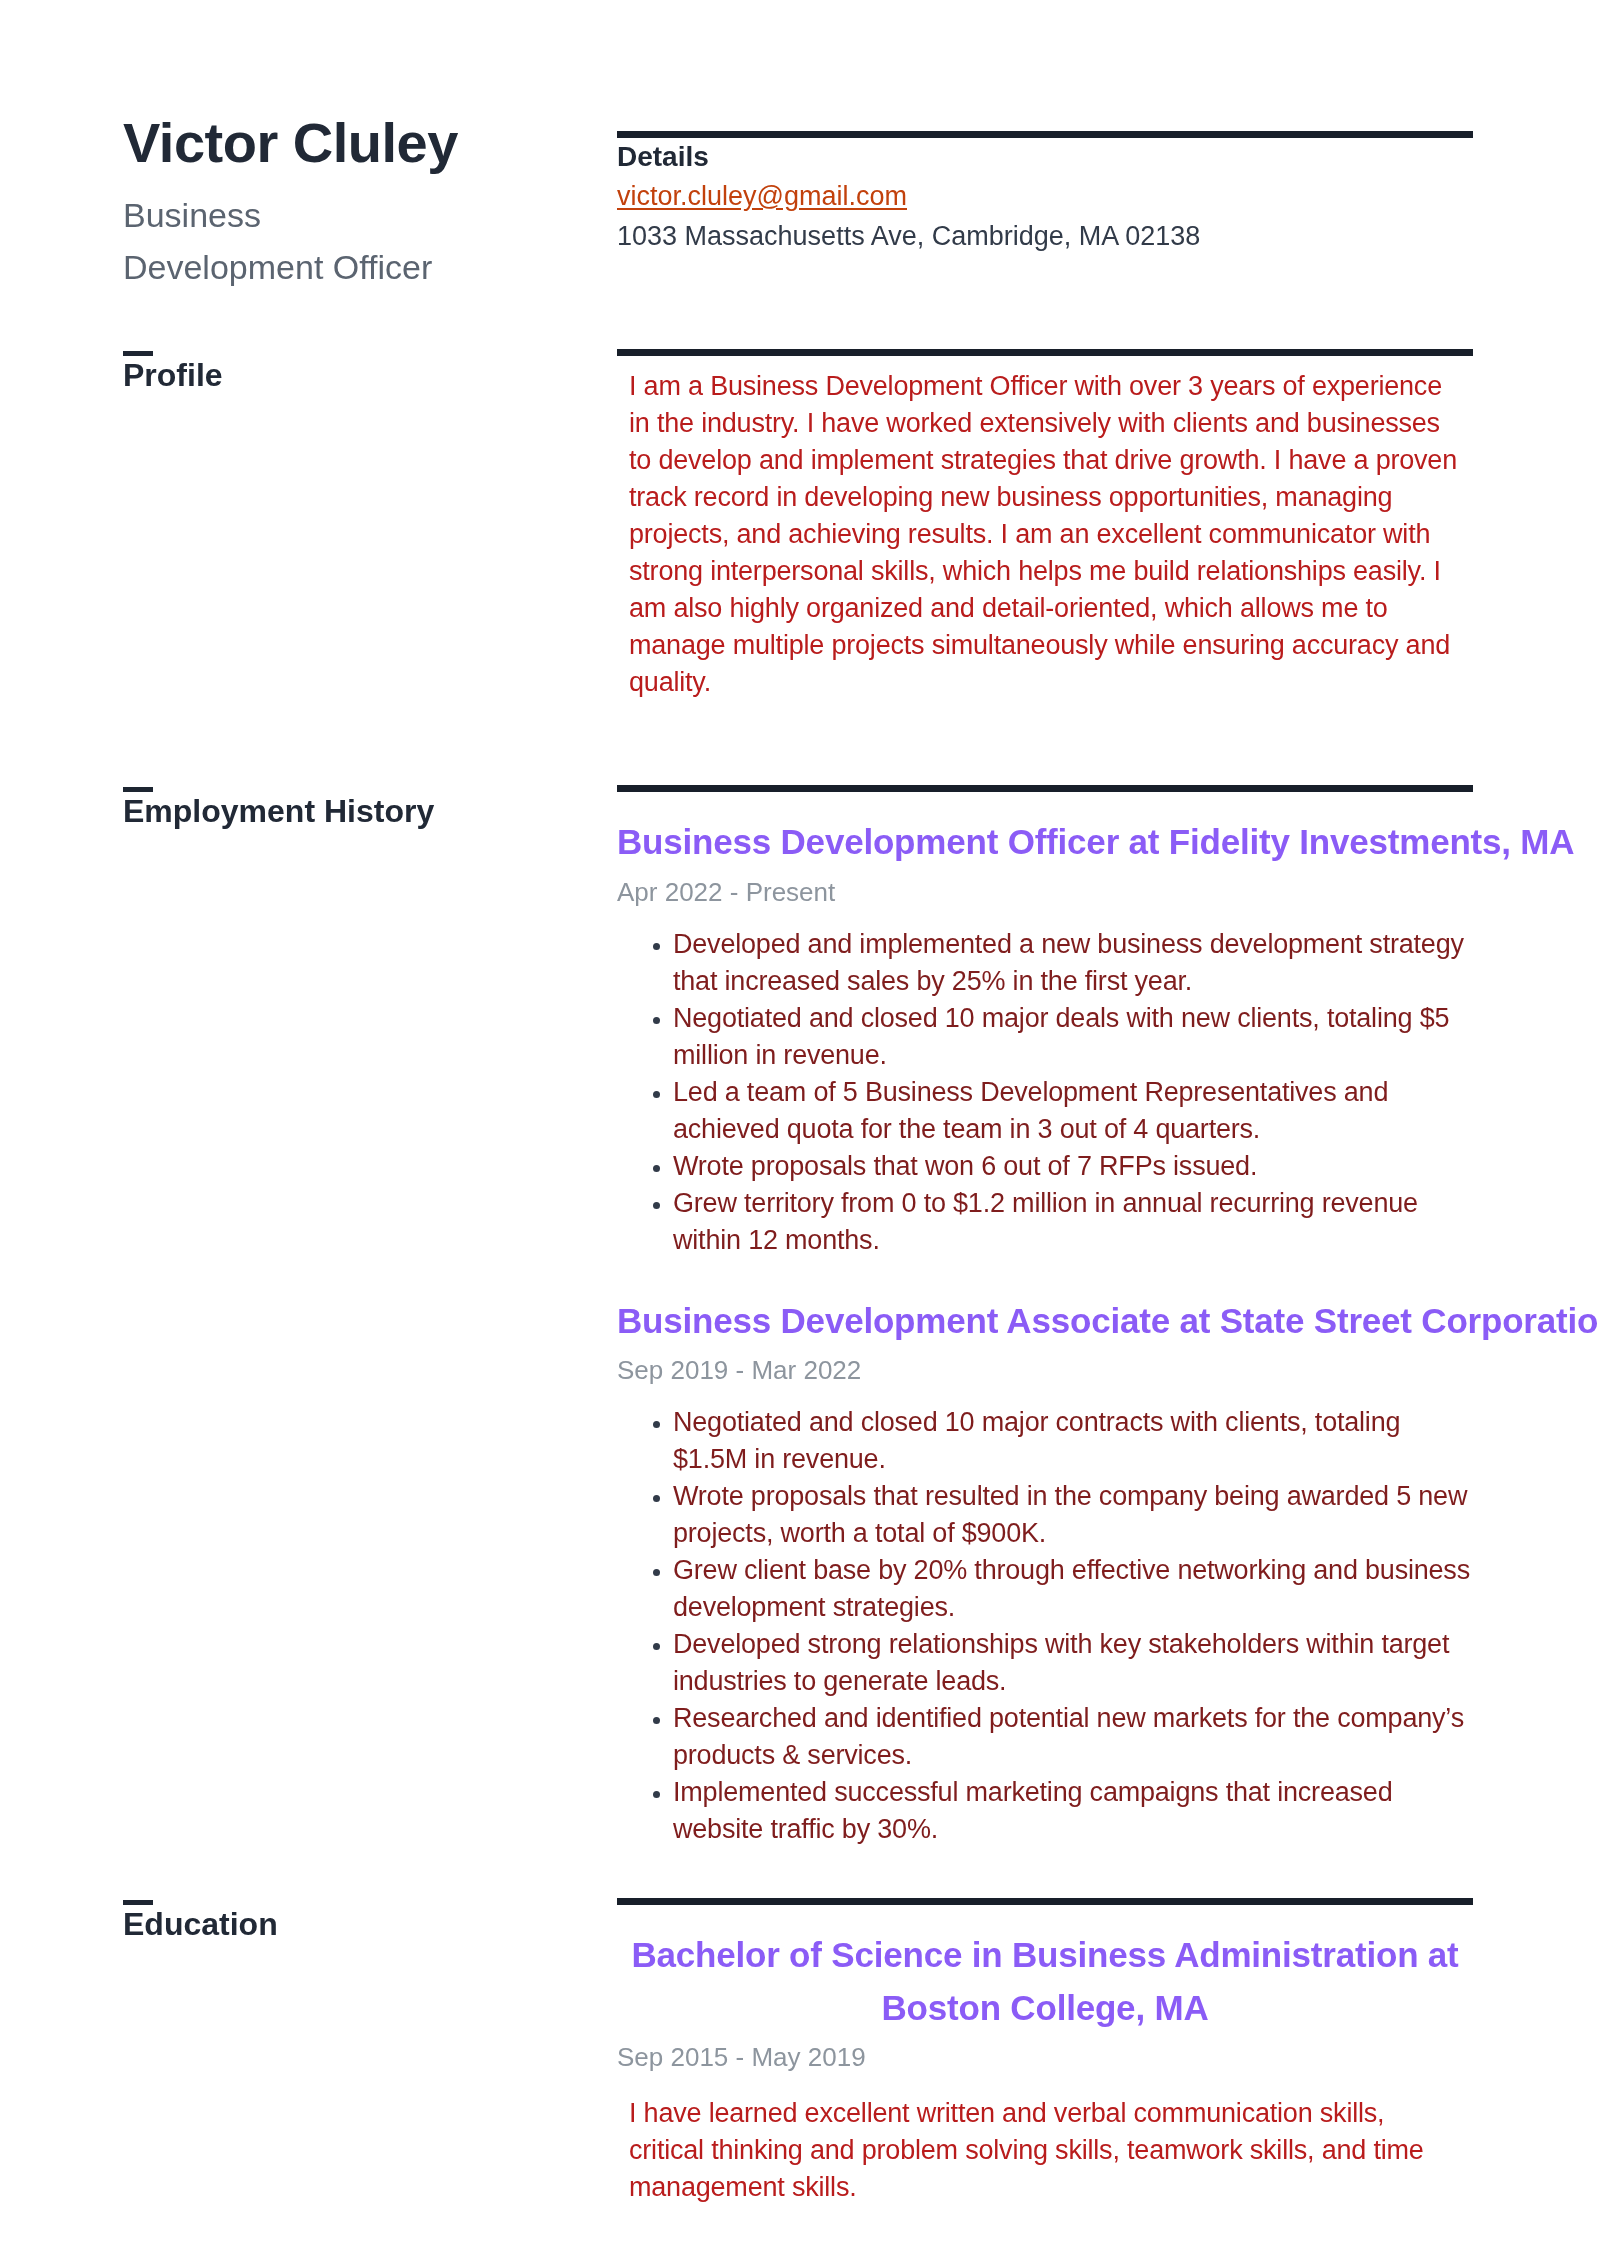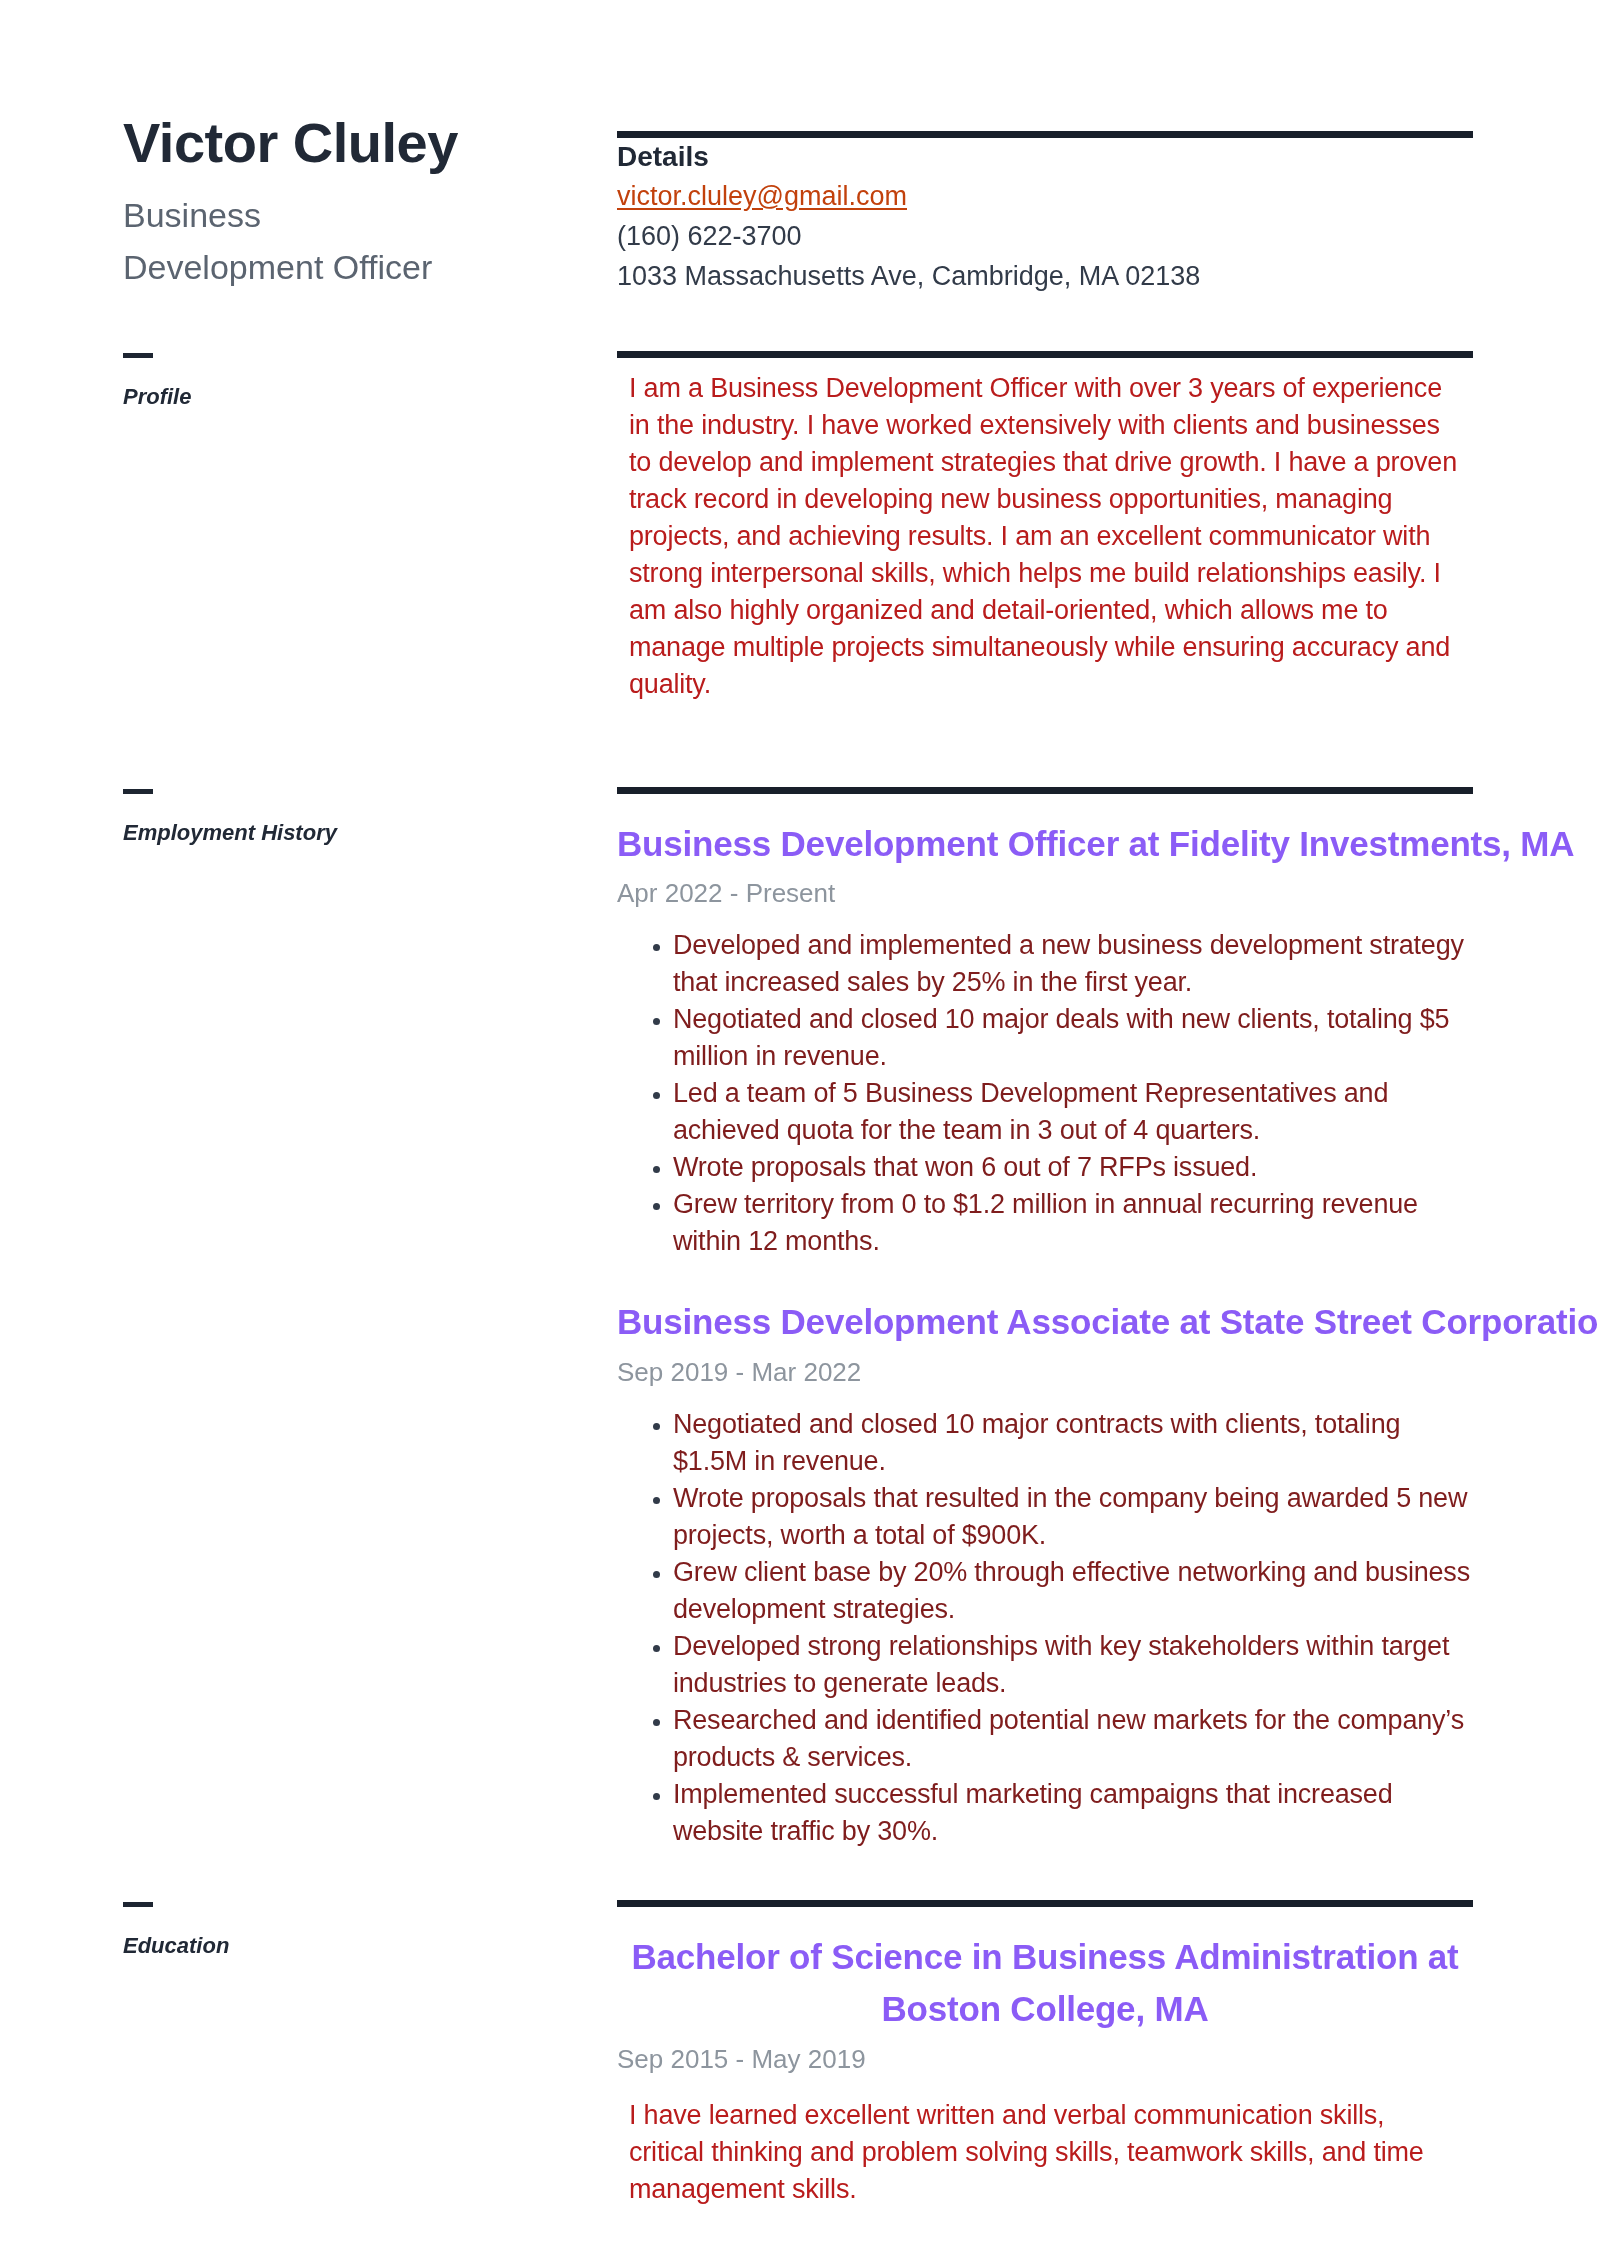--- a/index.html
+++ b/index.html
@@ -63,26 +63,24 @@
   .sec-profile    { margin-top: 55px; }
   .sec-employment { margin-top: 72px; }
   .sec-education  { margin-top: 50px; }
   .side-dash {
     width: 30px;
     height: 5px;
     background: #1d2531;
     margin-top: 2px;
   }
   .side-heading {
-    font-size: 22px;
+    font-size: 32px;
     font-weight: 700;
     color: #212936;
     line-height: 1.2;
-    margin-top: 26px;
-    font-style: italic;
   }
   .content-body { margin-top: 24px; }
   .body-text {
     font-size: 27px;
     line-height: 37px;
     letter-spacing: -0.2px;
     color: #b91c1c;
     margin: 12px;
   }
   .item-title {
@@ -122,21 +120,20 @@
 
   <div class="row">
     <div>
       <h1 class="name">Victor Cluley</h1>
       <div class="job-subtitle">Business Development Officer</div>
     </div>
     <div>
       <div class="sep-bar details-bar"></div>
       <div class="details-heading">Details</div>
       <div class="contact-line"><a href="#" class="email-link">victor.cluley@gmail.com</a></div>
-      <div class="contact-line">(160) 622-3700</div>
       <div class="contact-line">1033 Massachusetts Ave, Cambridge, MA 02138</div>
     </div>
   </div>
 
   <div class="row sec-profile">
     <div>
       <div class="side-dash"></div>
       <div class="side-heading">Profile</div>
     </div>
     <div>

